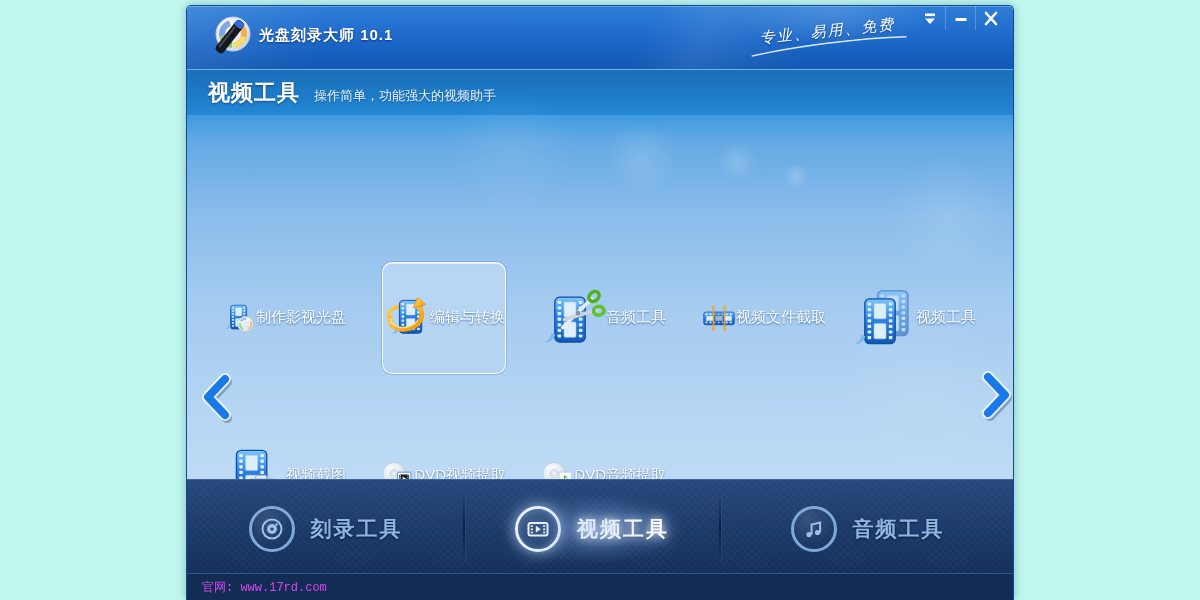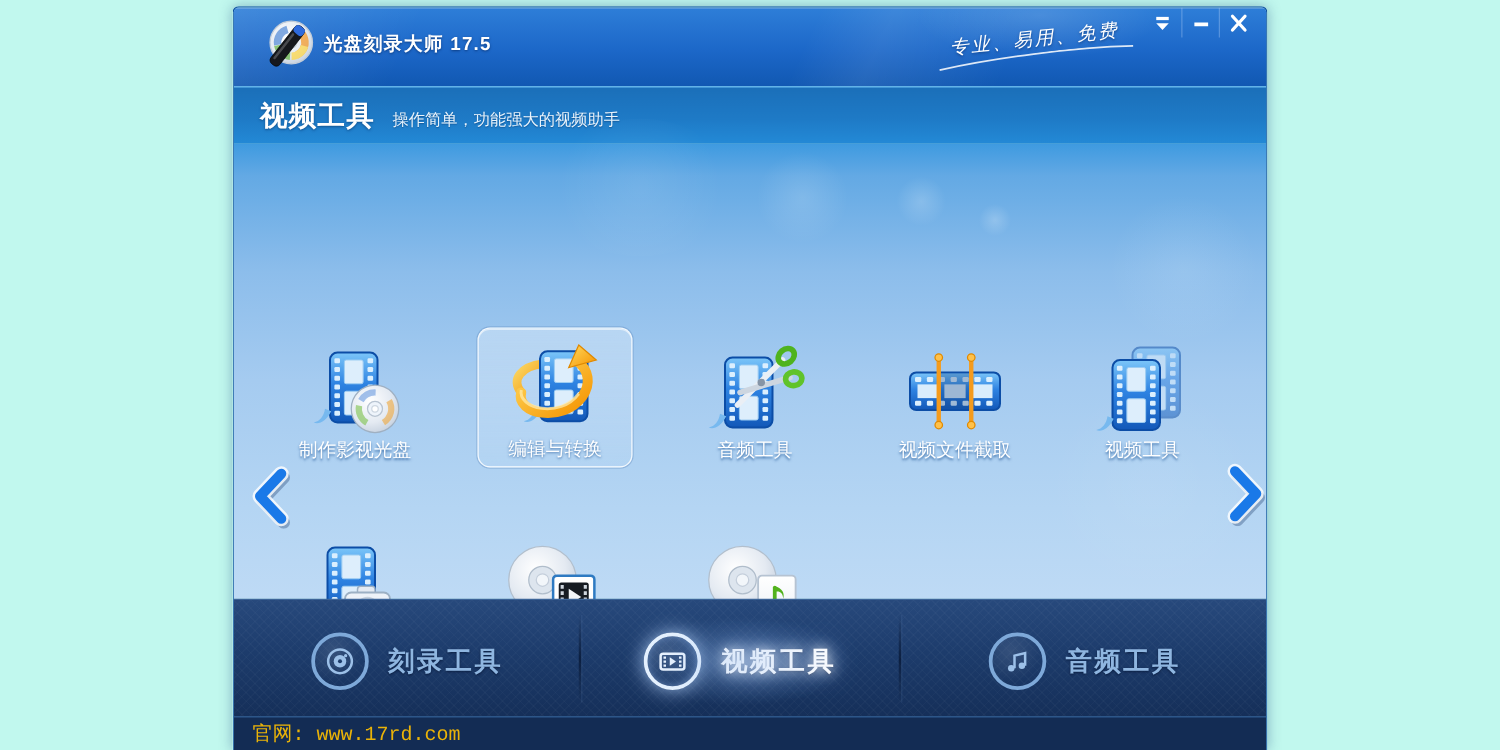--- a/index.html
+++ b/index.html
@@ -47,21 +47,21 @@
     background:linear-gradient(180deg,#3e9ae0 0%, #63a9e4 7%, #8cbdeb 28%,
       #a5cbf0 52%, #b4d5f3 80%, #bedaf5 100%); }
   .bokeh { position:absolute; border-radius:50%; pointer-events:none; }
   .b1 { left:418px; top:6px;  width:74px;  height:74px;  background:radial-gradient(circle,rgba(255,255,255,.14),transparent 70%); }
   .b2 { left:530px; top:26px; width:40px;  height:40px;  background:radial-gradient(circle,rgba(255,255,255,.18),transparent 70%); }
   .b3 { left:596px; top:48px; width:26px;  height:26px;  background:radial-gradient(circle,rgba(255,255,255,.20),transparent 70%); }
   .b4 { left:700px; top:40px; width:120px; height:120px; background:radial-gradient(circle,rgba(230,244,255,.12),transparent 70%); }
   .b5 { left:250px; top:-20px;width:150px; height:110px; background:radial-gradient(circle,rgba(255,255,255,.08),transparent 70%); }
   .b6 { left:640px; top:200px;width:190px; height:150px; background:radial-gradient(circle,rgba(255,255,255,.06),transparent 70%); }
 
-  .tool { position:absolute; width:124px; height:112px; display:flex; flex-direction:column;
+  .tool { position:absolute; width:124px; height:112px; display:flex; 
     align-items:center; justify-content:flex-end; cursor:pointer; border-radius:10px; }
   .tool-label { color:#fff; font-size:15px; margin-top:3px; padding-bottom:4px;
     text-shadow:0 1px 2px rgba(0,60,130,.65); white-space:nowrap; }
   .tool.selected { background:linear-gradient(180deg, rgba(255,255,255,.30), rgba(215,235,252,.10));
     border:1px solid rgba(255,255,255,.85);
     box-shadow:0 0 0 1px rgba(95,135,185,.35), inset 0 1px 0 rgba(255,255,255,.55);font-family:Liberation Serif, serif; }
   .r1 { top:147px; } .r2 { top:305px; }
   .c1 { left:35px; } .c2 { left:195px; } .c3 { left:355px; } .c4 { left:515px; } .c5 { left:665px; }
 
   .pager { position:absolute; cursor:pointer; width:36px; height:52px; }
@@ -96,21 +96,21 @@
   .tab.selected::before { content:""; position:absolute; width:70%; height:72px;
     background:radial-gradient(ellipse, rgba(145,185,240,.35), transparent 70%); }
   .tab.selected .tab-icon { border-color:#e8f3ff; color:#f0f7ff;
     box-shadow:0 0 16px rgba(185,215,255,.8), inset 0 0 8px rgba(170,205,255,.5); }
   .tab.selected .tab-label { color:#fff;
     text-shadow:0 0 10px rgba(255,255,255,.95), 0 0 22px rgba(170,205,255,.85), 0 1px 2px rgba(0,15,45,.6); }
 
   
   .footer { position:absolute; left:0; top:567px; width:100%; height:28px;
     background:#132c54; border-top:1px solid #2c5890; display:flex; align-items:center; }
-  .footer-site { margin-left:15px; color:#eab308; font-size:16px;
+  .footer-site { margin-left:15px; color:#d946ef; font-size:12px;
     font-family:"Liberation Mono","DejaVu Sans Mono",monospace; cursor:pointer; }
 </style>
 </head>
 <body>
 
 <svg width="0" height="0" style="position:absolute" aria-hidden="true">
   <defs>
     <linearGradient id="gf" x1="0" y1="0" x2="0" y2="1">
       <stop offset="0" stop-color="#7cc6f9"></stop>
         <stop offset=".45" stop-color="#2e83e2"></stop>
@@ -170,21 +170,21 @@
           </g>
           <circle cx="27" cy="21" r="4.5" fill="#f5f8fb" stroke="#c8d2dc"></circle>
           <circle cx="27" cy="21" r="2" fill="#ffffff"></circle>
           <g transform="rotate(38 22 26)">
             <rect x="17.5" y="4" width="9" height="38" rx="3.5" fill="#16181d" stroke="#000" stroke-width=".5"></rect>
             <rect x="17.5" y="4" width="9" height="7" rx="3" fill="#2e6adc"></rect>
             <rect x="19" y="12" width="2" height="26" rx="1" fill="rgba(255,255,255,.22)"></rect>
           </g>
         </svg>
       </div>
-      <div class="app-title">光盘刻录大师 17.5</div>
+      <div class="app-title">光盘刻录大师 10.1</div>
 
       <div class="slogan-wrap">
         <span class="slogan">专业、易用、免费</span>
         <svg class="slogan-underline" width="160" height="8" viewBox="0 0 160 8">
           <path d="M2 6 C 45 1, 110 -1, 158 3" fill="none" stroke="#ffffff" stroke-width="1.4" opacity=".85"></path>
         </svg>
       </div>
 
       <div class="win-controls">
         <div class="win-btn">

